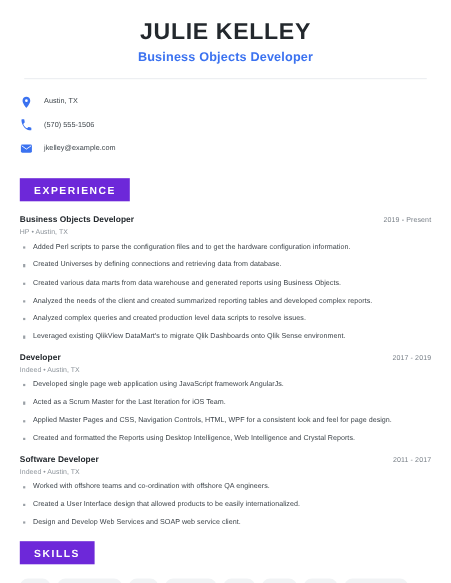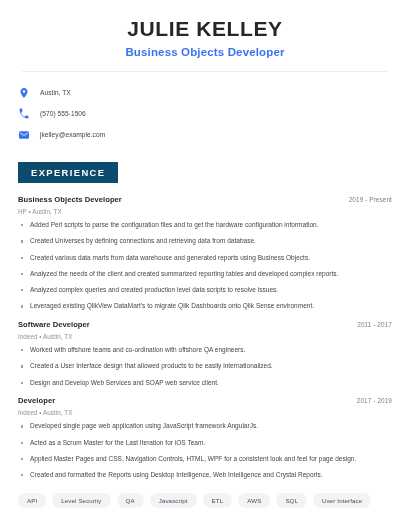--- a/index.html
+++ b/index.html
@@ -74,21 +74,21 @@
   .contact-icon svg { display: block; }
   .contact-text {
     font-size: 6.6px;
     color: #3f464c;
     letter-spacing: 0.05px;
   }
 
   
   .section-badge {
     display: inline-block;
-    background: #0c4a6e;
+    background: #6d28d9;
     color: #ffffff;
     font-size: 9.4px;
     font-weight: 700;
     letter-spacing: 1.4px;
     padding: 5px 13px 5px 13px;
     margin-left: 4px;
   }
   .section-experience { margin-top: 18px; }
   .section-skills { margin-top: 12px; }
 
@@ -224,47 +224,50 @@
         <li>Created Universes by defining connections and retrieving data from database.</li>
         <li>Created various data marts from data warehouse and generated reports using Business Objects.</li>
         <li>Analyzed the needs of the client and created summarized reporting tables and developed complex reports.</li>
         <li>Analyzed complex queries and created production level data scripts to resolve issues.</li>
         <li>Leveraged existing QlikView DataMart's to migrate Qlik Dashboards onto Qlik Sense environment.</li>
       </ul>
     </div>
 
     <div class="job">
       <div class="job-head">
-        <span class="job-role">Software Developer</span>
-        <span class="job-dates">2011 - 2017</span>
-      </div>
-      <div class="job-meta">Indeed • Austin, TX</div>
-      <ul class="bullets">
-        <li>Worked with offshore teams and co-ordination with offshore QA engineers.</li>
-        <li>Created a User Interface design that allowed products to be easily internationalized.</li>
-        <li>Design and Develop Web Services and SOAP web service client.</li>
-      </ul>
-    </div>
-
-    <div class="job">
-      <div class="job-head">
         <span class="job-role">Developer</span>
         <span class="job-dates">2017 - 2019</span>
       </div>
       <div class="job-meta">Indeed • Austin, TX</div>
       <ul class="bullets">
         <li>Developed single page web application using JavaScript framework AngularJs.</li>
         <li>Acted as a Scrum Master for the Last Iteration for iOS Team.</li>
         <li>Applied Master Pages and CSS, Navigation Controls, HTML, WPF for a consistent look and feel for page design.</li>
         <li>Created and formatted the Reports using Desktop Intelligence, Web Intelligence and Crystal Reports.</li>
       </ul>
     </div>
 
-  </div>
-
+    <div class="job">
+      <div class="job-head">
+        <span class="job-role">Software Developer</span>
+        <span class="job-dates">2011 - 2017</span>
+      </div>
+      <div class="job-meta">Indeed • Austin, TX</div>
+      <ul class="bullets">
+        <li>Worked with offshore teams and co-ordination with offshore QA engineers.</li>
+        <li>Created a User Interface design that allowed products to be easily internationalized.</li>
+        <li>Design and Develop Web Services and SOAP web service client.</li>
+      </ul>
+    </div>
+
+  </div>
+
+  <div class="section-skills">
+    <span class="section-badge">SKILLS</span>
+  </div>
 
   <div class="skills">
     <span class="skill-tag">API</span>
     <span class="skill-tag">Level Security</span>
     <span class="skill-tag">QA</span>
     <span class="skill-tag">Javascript</span>
     <span class="skill-tag">ETL</span>
     <span class="skill-tag">AWS</span>
     <span class="skill-tag">SQL</span>
     <span class="skill-tag">User Interface</span>

